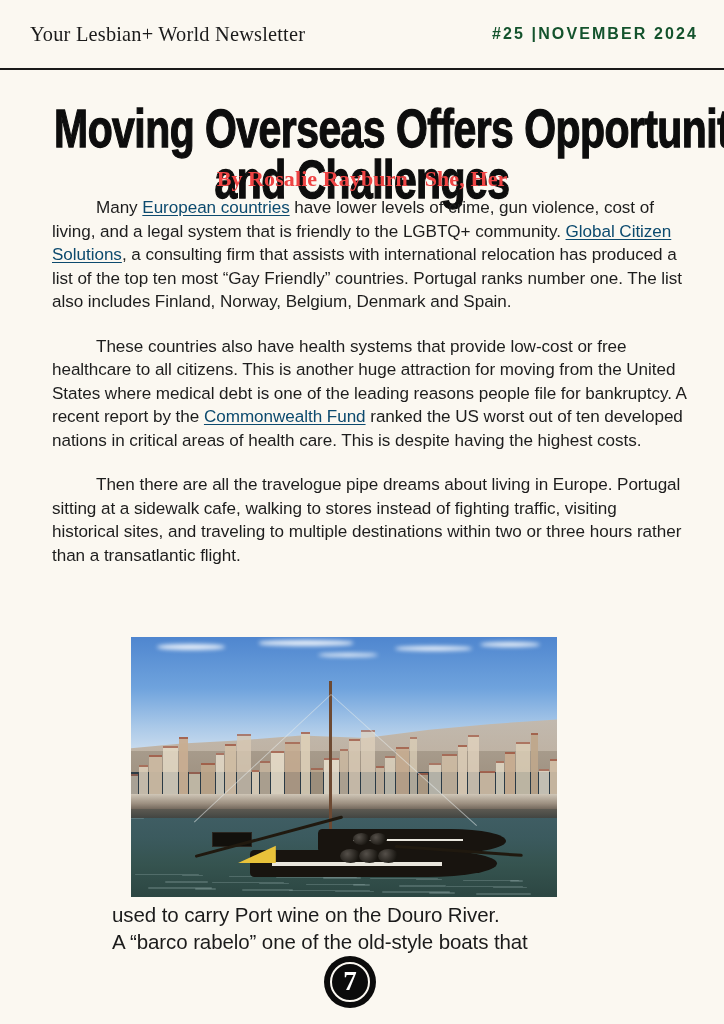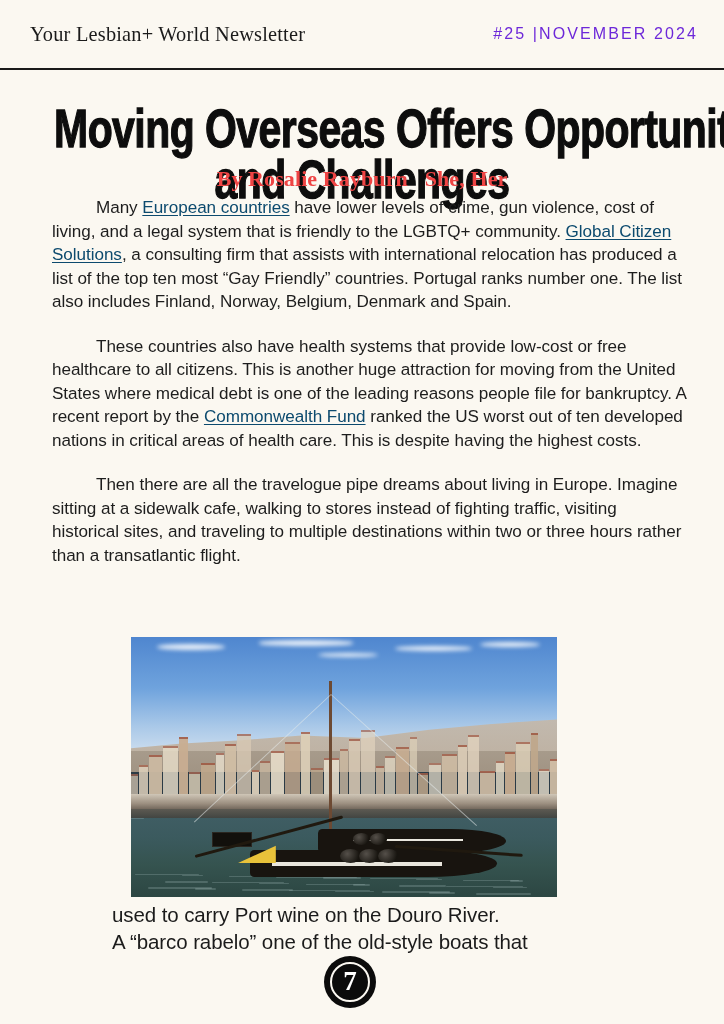--- a/index.html
+++ b/index.html
@@ -37,24 +37,24 @@
     font-family: "Liberation Serif", "DejaVu Serif", serif;
     font-size: 21px;
     color: #1b1b1b;
     letter-spacing: 0.2px;
     white-space: nowrap;
     transform: scaleX(0.97);
     transform-origin: left center;
   }
   .masthead-issue {
     font-family: "Liberation Sans", sans-serif;
-    font-weight: normal;
+    font-weight: bold;
     font-size: 16px;
     letter-spacing: 2.1px;
-    color: #6d28d9;
+    color: #14532d;
     white-space: nowrap;
   }
 
   
   .headline {
     position: absolute;
     left: 16px;
     top: 73px;
     width: 692px;
     text-align: center;
@@ -286,21 +286,21 @@
   <h1 class="headline">
     <span class="hl-line">Moving Overseas Offers Opportunities</span>
     <span class="hl-line">and Challenges</span>
   </h1>
 
   <div class="byline">By Rosalie Rayburn   She, Her</div>
 
   <div class="article" id="article-body">
       <p class="para indent"><span>Many </span><span class="link">European countries</span><span> have lower levels of crime, gun violence, cost of living, and a legal system that is friendly to the LGBTQ+ community. </span><span class="link">Global Citizen Solutions</span><span>, a consulting firm that assists with international relocation has produced a list of the top ten most “Gay Friendly” countries. Portugal ranks number one. The list also includes Finland, Norway, Belgium, Denmark and Spain.</span></p>
       <p class="para indent"><span>These countries also have health systems that provide low-cost or free healthcare to all citizens. This is another huge attraction for moving from the United States where medical debt is one of the leading reasons people file for bankruptcy. A recent report by the </span><span class="link">Commonwealth Fund</span><span> ranked the US worst out of ten developed nations in critical areas of health care. This is despite having the highest costs.</span></p>
-      <p class="para indent"><span>Then there are all the travelogue pipe dreams about living in Europe. Imagine sitting at a sidewalk cafe, walking to stores instead of fighting traffic, visiting historical sites, and traveling to multiple destinations within two or three hours rather than a transatlantic flight.</span></p>
+      <p class="para indent"><span>Then there are all the travelogue pipe dreams about living in Europe. Portugal sitting at a sidewalk cafe, walking to stores instead of fighting traffic, visiting historical sites, and traveling to multiple destinations within two or three hours rather than a transatlantic flight.</span></p>
     </div>
 
   <div class="photo">
     <div class="sky">
       <div class="cloud c1"></div>
       <div class="cloud c2"></div>
       <div class="cloud c3"></div>
       <div class="cloud c4"></div>
       <div class="cloud c5"></div>
     </div>

